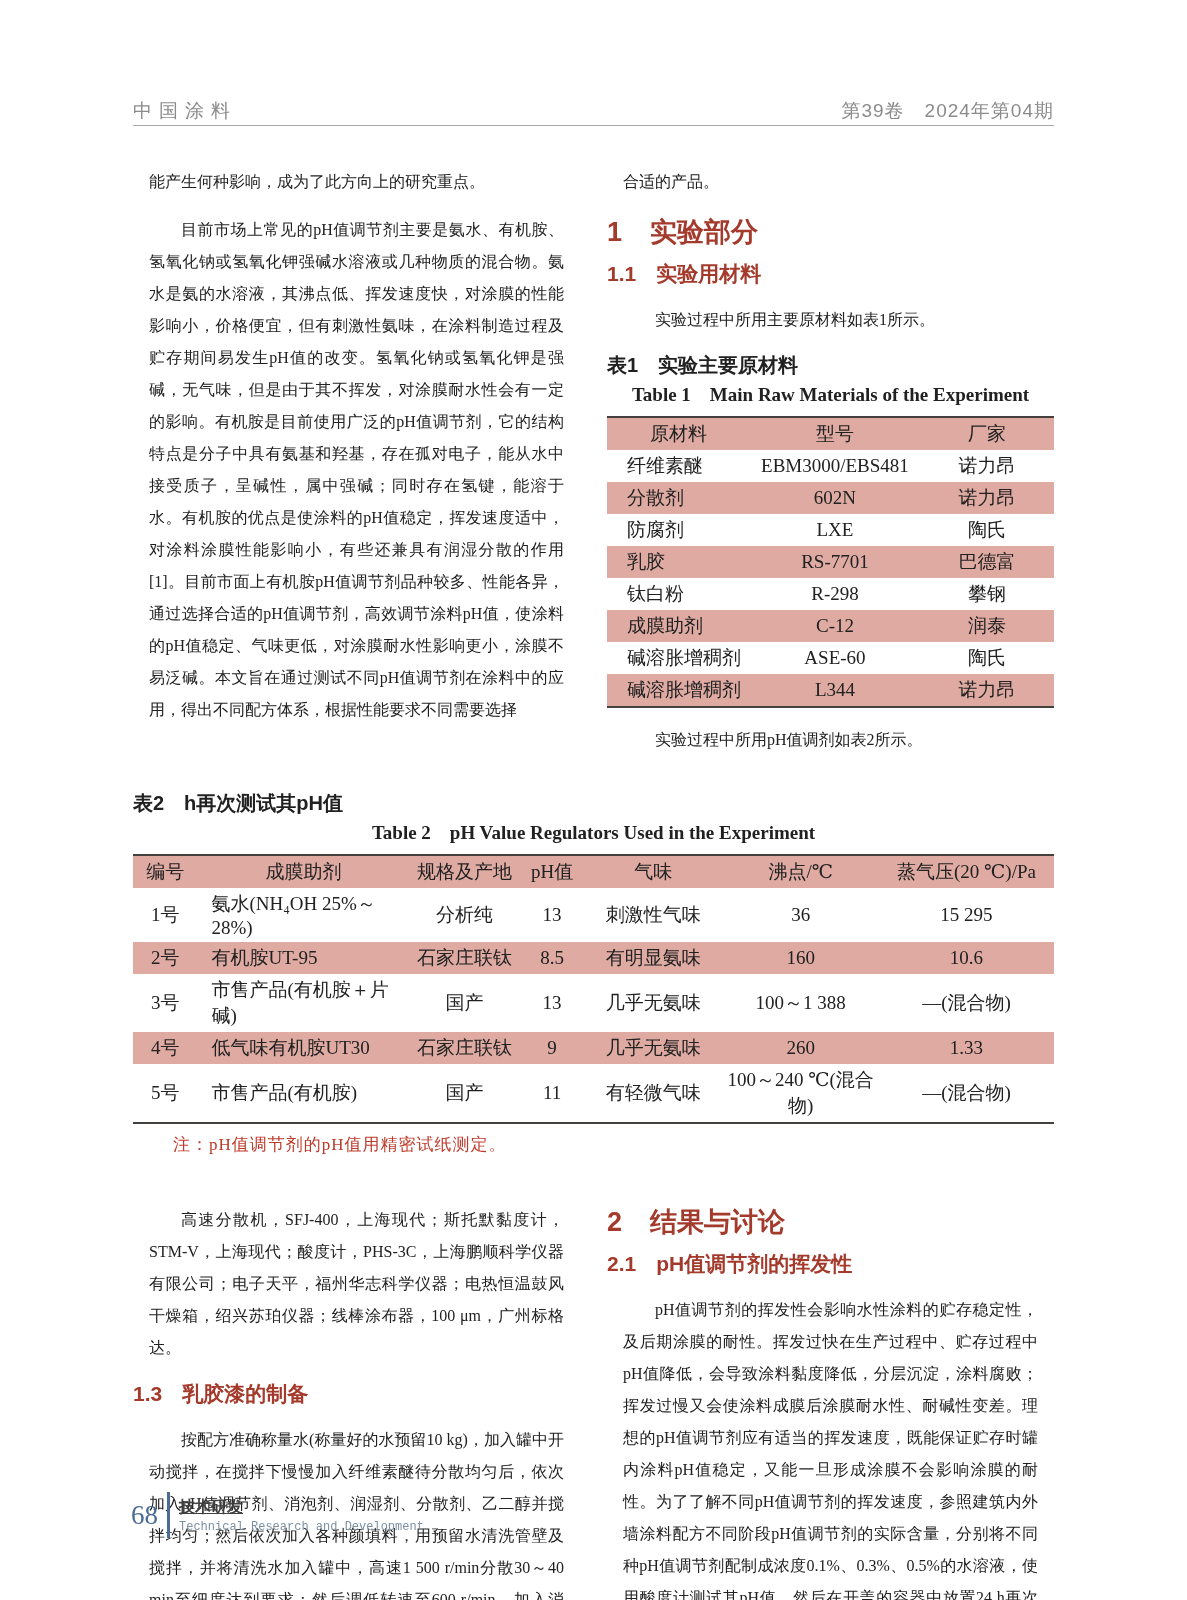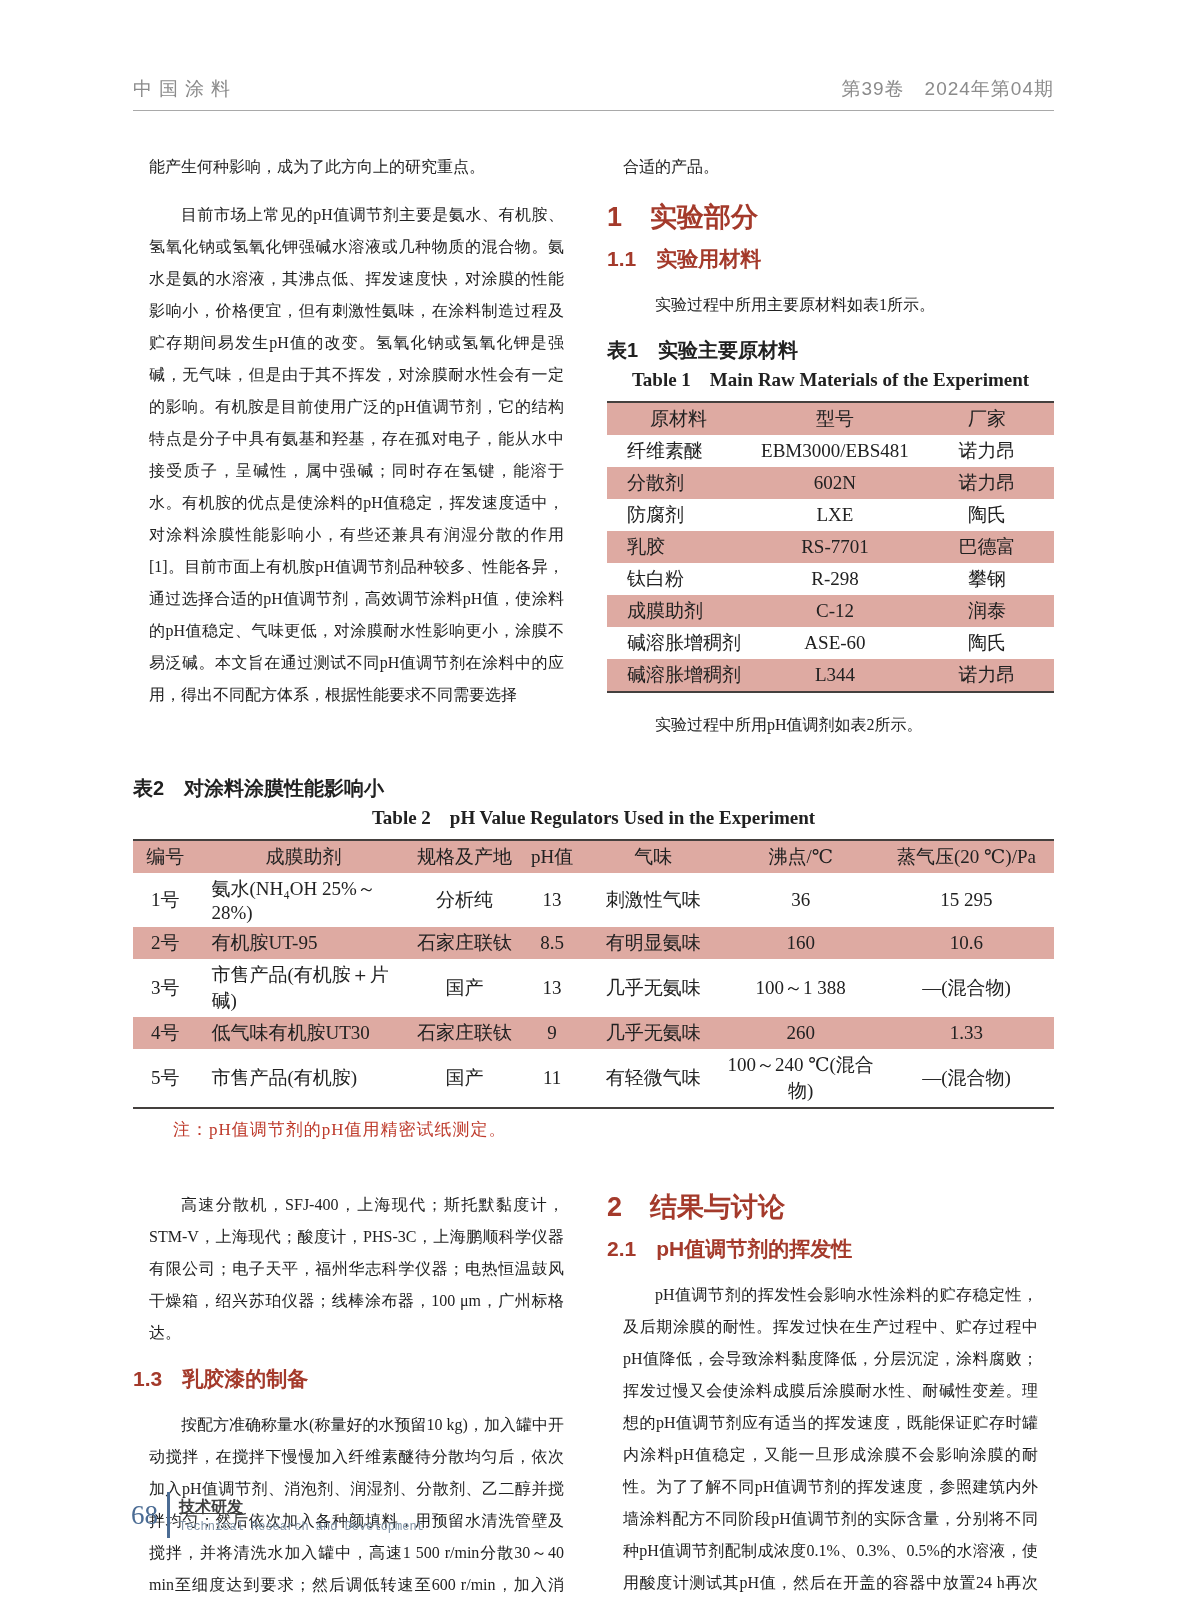--- a/index.html
+++ b/index.html
@@ -18,30 +18,30 @@
     box-sizing:border-box;
     background:#fff;
     font-family:"Liberation Serif","DejaVu Serif",serif;
     color:var(--ink);
     overflow:hidden;
   }
   .content{margin:0 133px;}
   
   .pg-header{
     display:flex;justify-content:space-between;align-items:flex-end;
-    padding-top:76px;padding-bottom:8px;
+    padding-top:76px;padding-bottom:1px;
     border-bottom:1px solid #A9A9A9;
   }
   .journal{
     font-family:"Liberation Sans","DejaVu Sans",sans-serif;
     font-size:19px;color:var(--gray);letter-spacing:7px;
   }
   .issue{
     font-family:"Liberation Sans","DejaVu Sans",sans-serif;
-    font-size:19px;color:var(--gray);letter-spacing:1px;
+    font-size:19px;color:var(--gray);letter-spacing:1px;margin-top:22px;
   }
   
   .cols{display:flex;gap:27px;}
   .col{flex:1;min-width:0;}
   .top-cols{margin-top:24px;}
   .bottom-cols{margin-top:32px;}
   p.body{font-size:16px;line-height:32px;text-align:justify;margin:16px;}
   p.ind{text-indent:2em;}
   
   .sec1{
@@ -190,21 +190,21 @@
                 <td>L344</td>
                 <td>诺力昂</td>
               </tr>
             </tbody>
         </table>
         <p class="body ind after-table">实验过程中所用pH值调剂如表2所示。</p>
       </div>
     </div>
 
     <div class="table2-block">
-      <div class="cap-cn">表2　对涂料涂膜性能影响小</div>
+      <div class="cap-cn">表2　h再次测试其pH值</div>
       <div class="cap-en">Table 2　pH Value Regulators Used in the Experiment</div>
       <table class="tbl2">
         <thead>
             <tr>
               <th>编号</th>
               <th>成膜助剂</th>
               <th>规格及产地</th>
               <th>pH值</th>
               <th>气味</th>
               <th>沸点/℃</th>

